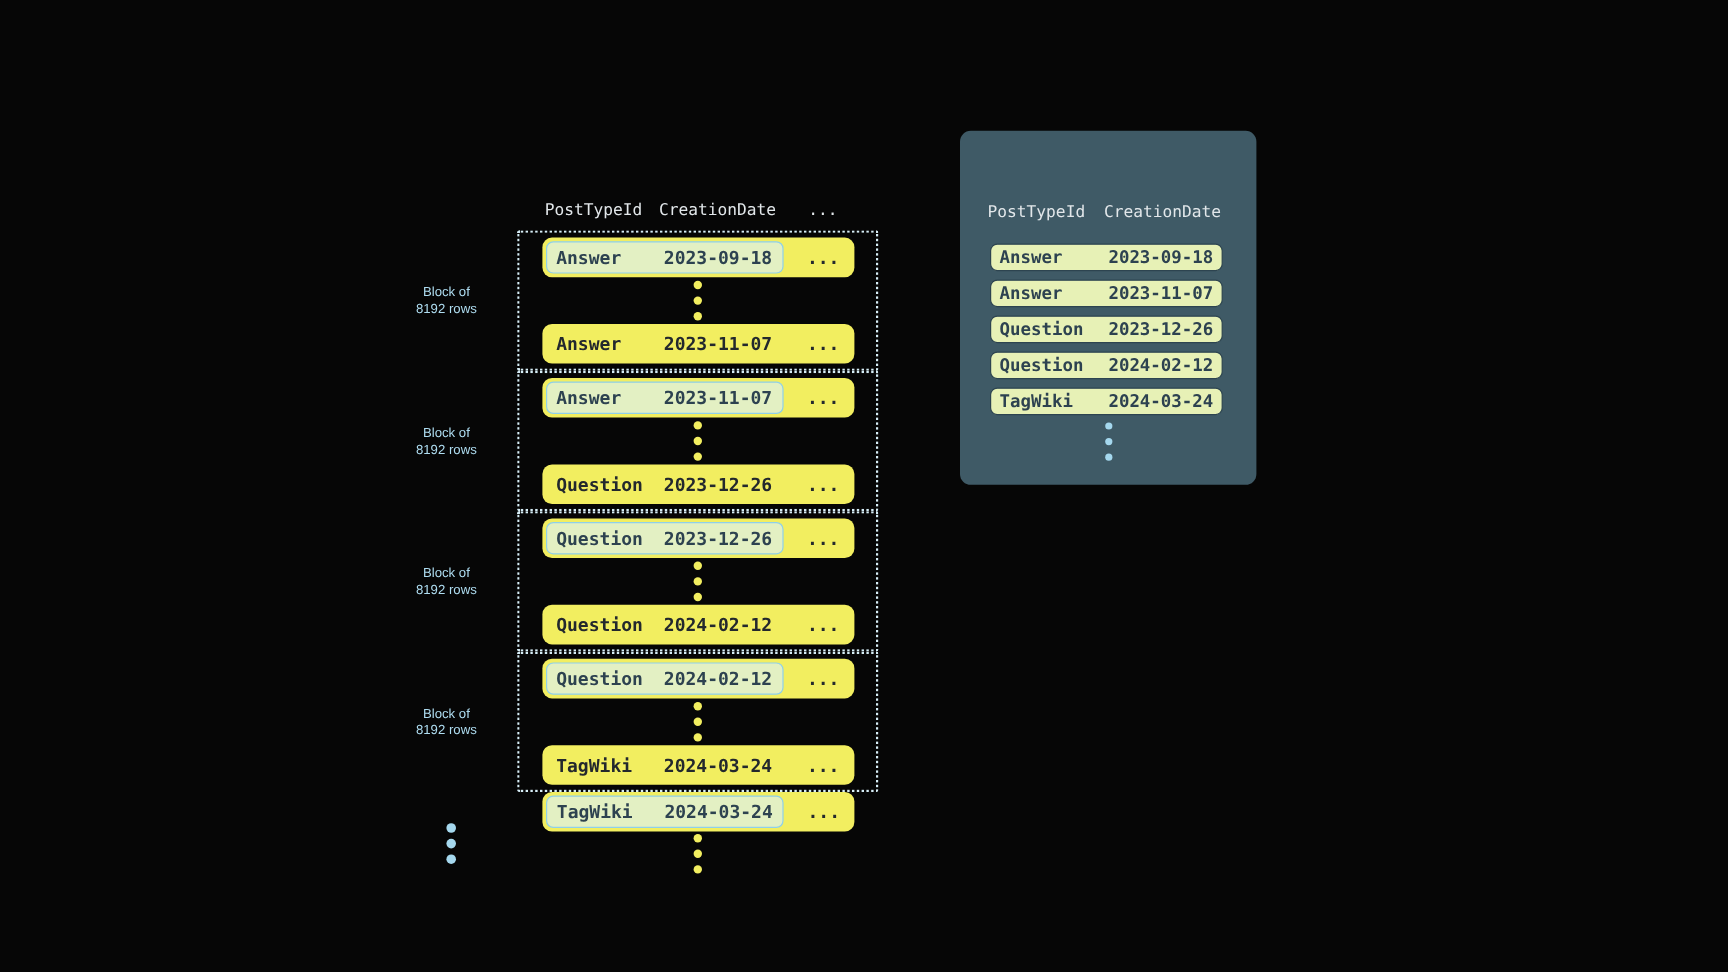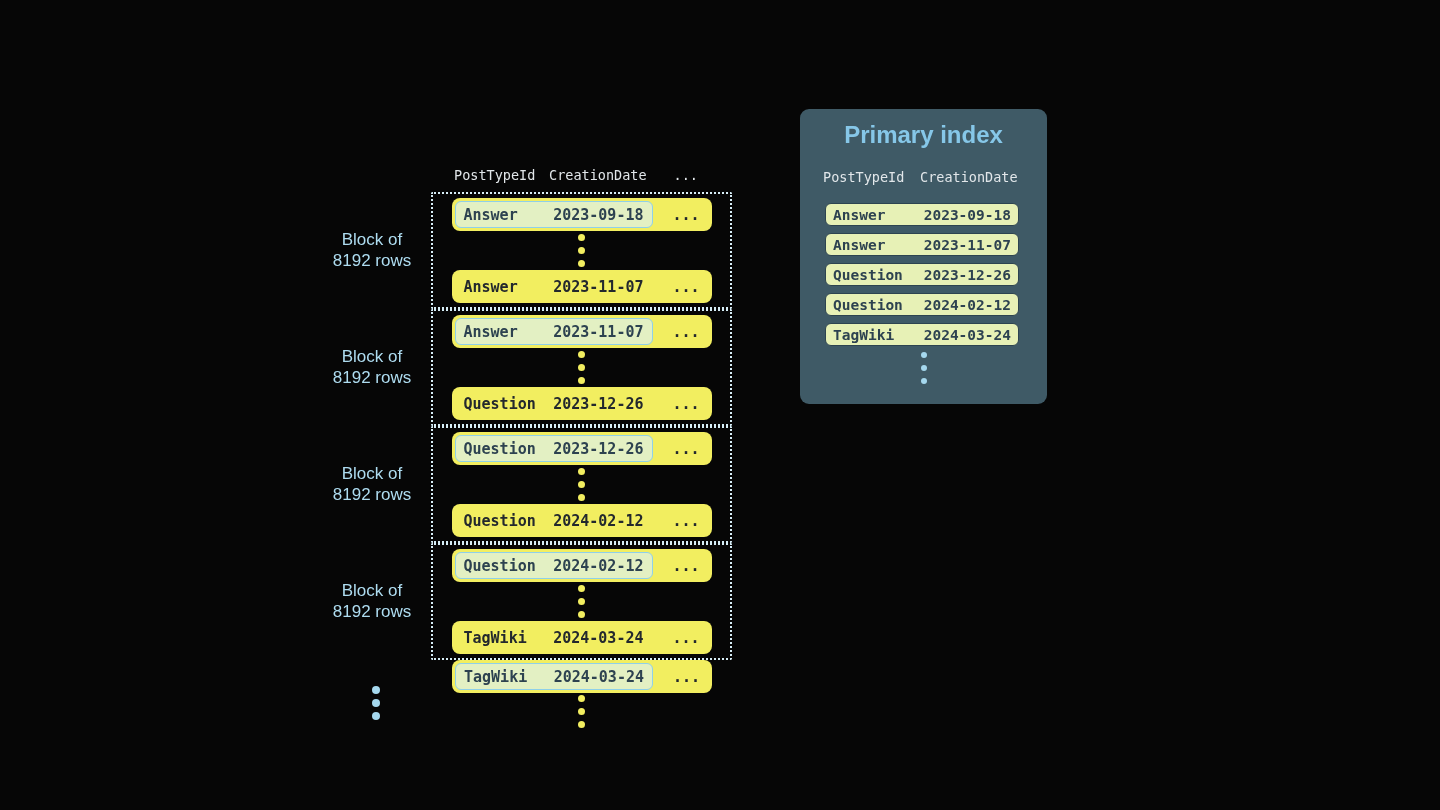--- a/index.html
+++ b/index.html
@@ -28,21 +28,21 @@
   .block {
     box-sizing:border-box; width:301px; height:117px;
     border:2px dotted var(--dotted-border, #d6edf6); border-radius:2px;
     display:flex; flex-direction:column; align-items:center;
     justify-content:space-between; padding:4px 0;
     position:relative;
   }
   .block-label {
     position:absolute; left:-121px; top:50%; transform:translateY(-50%);
     width:120px; text-align:center;
-    font-family:"Liberation Sans", sans-serif; font-size:17px; line-height:1.28;
+    font-family:"Liberation Sans", sans-serif; font-size:11px; line-height:1.28;
     color:var(--label-blue, #aedcf0);
   }
 
   .row {
     box-sizing:border-box; width:260px; height:33px;
     background:var(--yellow, #f2ee60); border-radius:8px;
     display:flex; align-items:center;
     font-weight:bold; font-size:15px; color:var(--dark-text, #23282d);
   }
   .row .pair {
@@ -224,21 +224,20 @@
     <span class="dot"></span>
     <span class="dot"></span>
   </div>
   <div class="vdots bottom-dots-blue">
     <span class="dot"></span>
     <span class="dot"></span>
     <span class="dot"></span>
   </div>
 
   <div class="panel">
-    <div class="panel-title">Primary index</div>
     <div class="panel-header">
       <span class="h-type">PostTypeId</span>
       <span>CreationDate</span>
     </div>
     <div class="chips">
       <div class="chip">
         <span>Answer</span>
         <span>2023-09-18</span>
       </div>
       <div class="chip">

